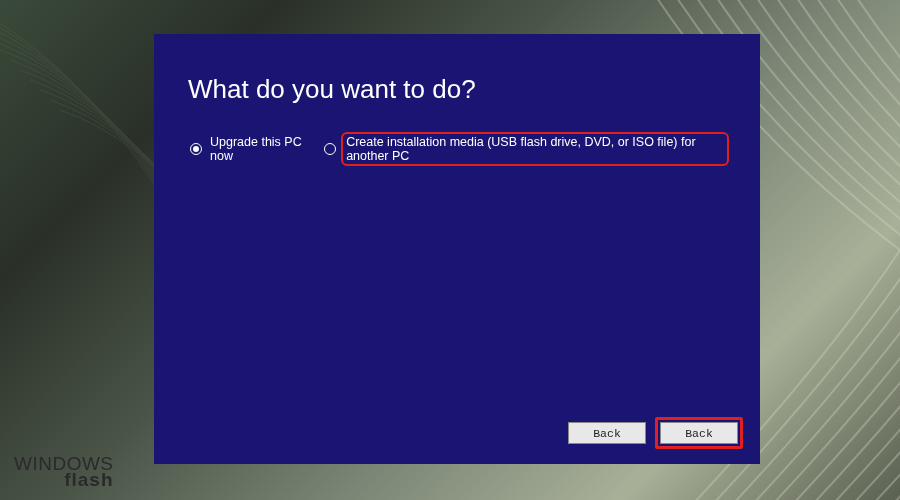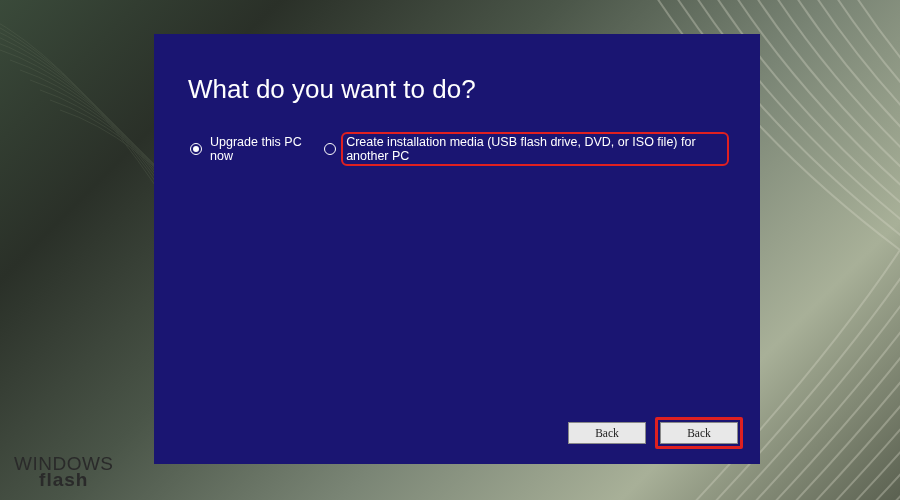--- a/index.html
+++ b/index.html
@@ -105,38 +105,38 @@
       width: 78px;
       height: 22px;
       background: #e8e8e8;
       border: 1px solid #888;
       font-size: 11.5px;
       color: #222;
       display: flex;
       align-items: center;
       justify-content: center;
       cursor: pointer;
-      font-family: Liberation Serif, serif;
+      font-family: Liberation Mono, monospace;
     }
     .btn-highlight-wrap {
       border: 3px solid #e02020;
       border-radius: 2px;
       padding: 2px;
       margin: -5px;
       display: inline-flex;
     }
     .watermark {
       position: absolute;
       left: 14px;
       bottom: 12px;
       color: #2a2a2a;
       font-size: 19px;
       line-height: 0.85;
       font-family: "Segoe UI", Arial, sans-serif;
-      text-align: center;
+      text-align: right;
     }
     .watermark .line1 {
       font-weight: 300;
       letter-spacing: 0.5px;
       display: block;
     }
     .watermark .line2 {
       font-weight: 600;
       letter-spacing: 1px;
       display: block;

